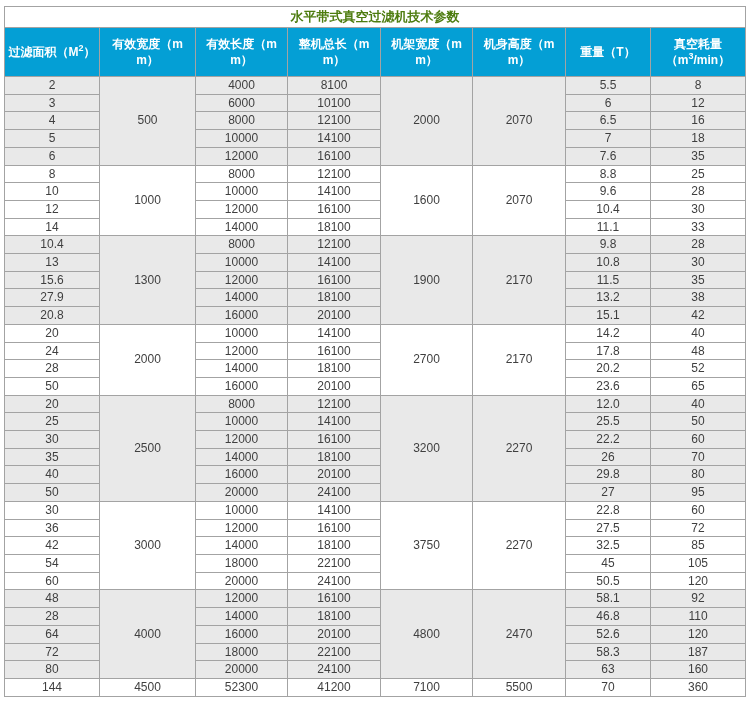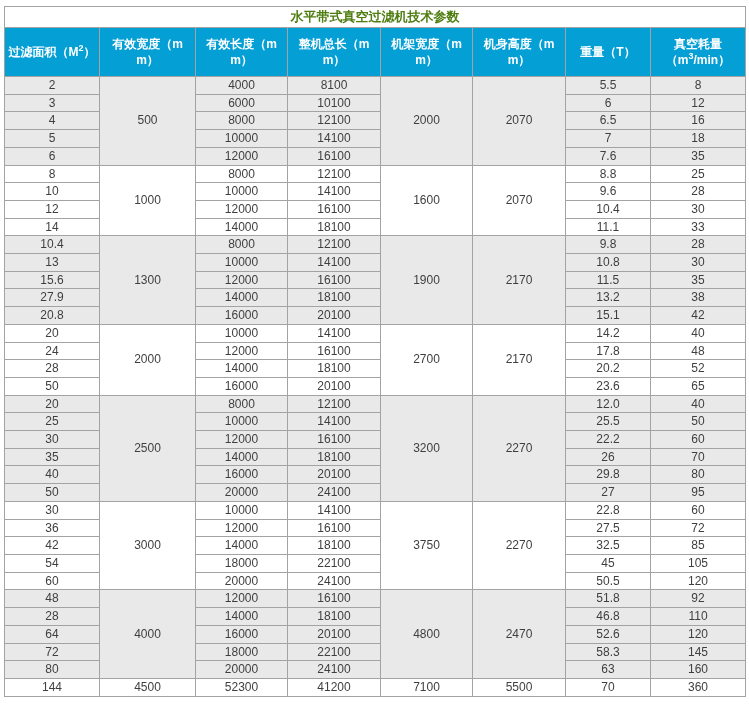--- a/index.html
+++ b/index.html
@@ -322,21 +322,21 @@
           <td>50.5</td>
           <td>120</td>
         </tr>
         <tr class="shade">
           <td>48</td>
           <td rowspan="5">4000</td>
           <td>12000</td>
           <td>16100</td>
           <td rowspan="5">4800</td>
           <td rowspan="5">2470</td>
-          <td>51.8</td>
+          <td>58.1</td>
           <td>92</td>
         </tr>
         <tr class="shade">
           <td>28</td>
           <td>14000</td>
           <td>18100</td>
           <td>46.8</td>
           <td>110</td>
         </tr>
         <tr class="shade">
@@ -344,21 +344,21 @@
           <td>16000</td>
           <td>20100</td>
           <td>52.6</td>
           <td>120</td>
         </tr>
         <tr class="shade">
           <td>72</td>
           <td>18000</td>
           <td>22100</td>
           <td>58.3</td>
-          <td>145</td>
+          <td>187</td>
         </tr>
         <tr class="shade">
           <td>80</td>
           <td>20000</td>
           <td>24100</td>
           <td>63</td>
           <td>160</td>
         </tr>
         <tr>
           <td>144</td>

